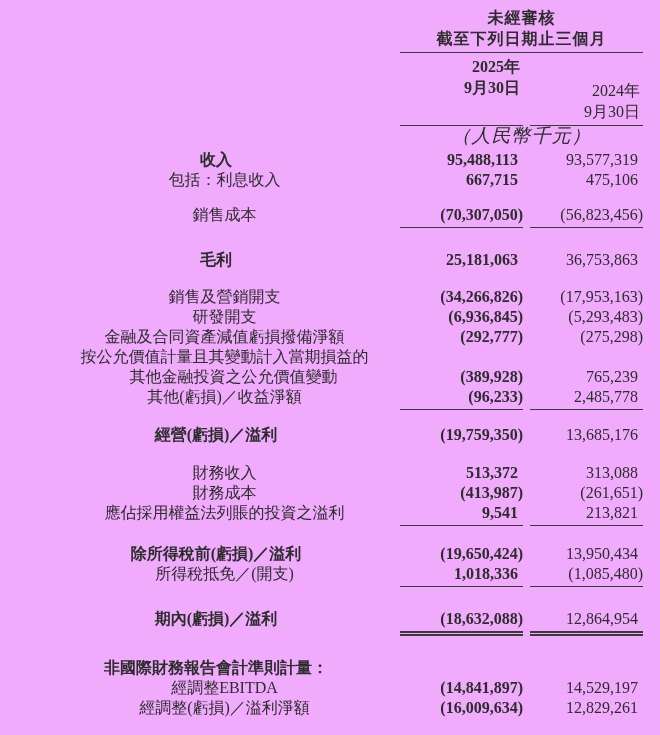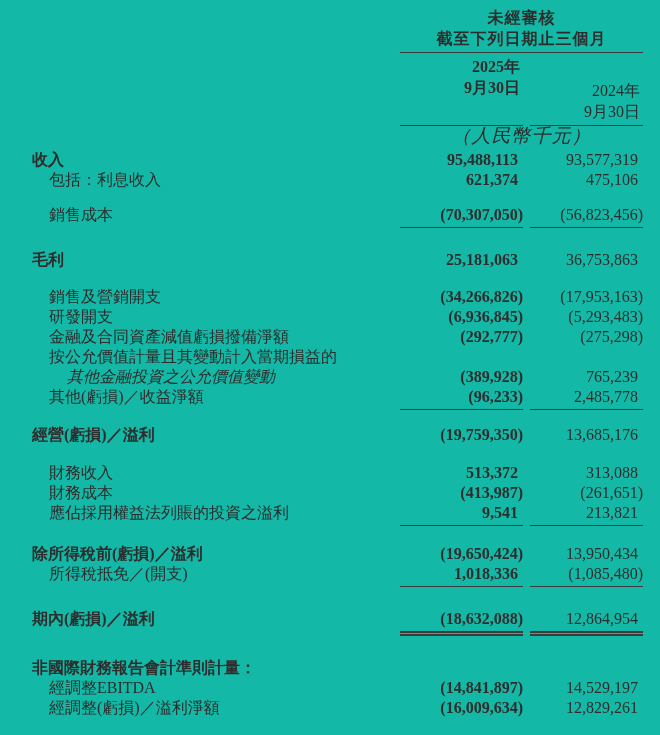--- a/index.html
+++ b/index.html
@@ -1,21 +1,21 @@
 <!DOCTYPE html>
 <html><head>
 <meta charset="utf-8">
 <style>
   * { margin: 0; padding: 0; box-sizing: border-box; }
   html, body { background: #fefefe; }
   .page {
     position: relative;
     width: 660px;
     height: 735px;
-    background: #14b8a6;
+    background: #f0abfc;
     padding: 7px 17px 0 32px;
     font-family: "Liberation Serif", "DejaVu Serif", serif;
     font-size: 16px;
     color: #2d2d2d;
     overflow: hidden;
   }
   .hdr-right {
     margin-left: auto;
     width: 243px;
     text-align: center;
@@ -36,23 +36,23 @@
   .date-col.c2 { width: 113px; margin-left: 7px; margin-top: 24px; }
   .currency {
     font-style: italic;
     font-size: 19px;
     line-height: 20px;
     margin-top: 0;
     letter-spacing: 1px;
   }
   .stmt-body { margin-top: 4px; }
   .row { display: flex; align-items: baseline; line-height: 20px; min-height: 20px; }
-  .lbl { flex: 1; white-space: nowrap; overflow: hidden; }
+  .lbl { flex: 1; white-space: nowrap; overflow: hidden; text-align: center; }
   .indent1 .lbl { padding-left: 17px; }
-  .indent2 .lbl { padding-left: 35px; font-style: italic; }
+  .indent2 .lbl { padding-left: 35px; }
   .bold-label .lbl { font-weight: bold; }
   .v { text-align: right; white-space: nowrap; }
   .v1 { width: 123px; font-weight: bold; }
   .v2 { width: 113px; margin-left: 7px; }
   .v.pos { padding-right: 5px; }
   .rule-single .v { border-bottom: 1.5px solid #3a3a3a; padding-bottom: 2px; }
   .rule-double .v { border-bottom: 5px double #3a3a3a; padding-bottom: 2px; }
 </style>
 </head>
 <body>
@@ -78,21 +78,21 @@
   </div>
 
   <div class="stmt-body" id="rows-container">
       <div class="row indent0 bold-label">
     <div class="lbl">收入</div>
     <div class="v v1 pos">95,488,113</div>
     <div class="v v2 pos">93,577,319</div>
   </div>
       <div class="row indent1">
     <div class="lbl">包括：利息收入</div>
-    <div class="v v1 pos">621,374</div>
+    <div class="v v1 pos">667,715</div>
     <div class="v v2 pos">475,106</div>
   </div>
       <div class="row indent1 rule-single" style="margin-top: 15px;">
     <div class="lbl">銷售成本</div>
     <div class="v v1">(70,307,050)</div>
     <div class="v v2">(56,823,456)</div>
   </div>
       <div class="row indent0 bold-label" style="margin-top: 22px;">
     <div class="lbl">毛利</div>
     <div class="v v1 pos">25,181,063</div>

